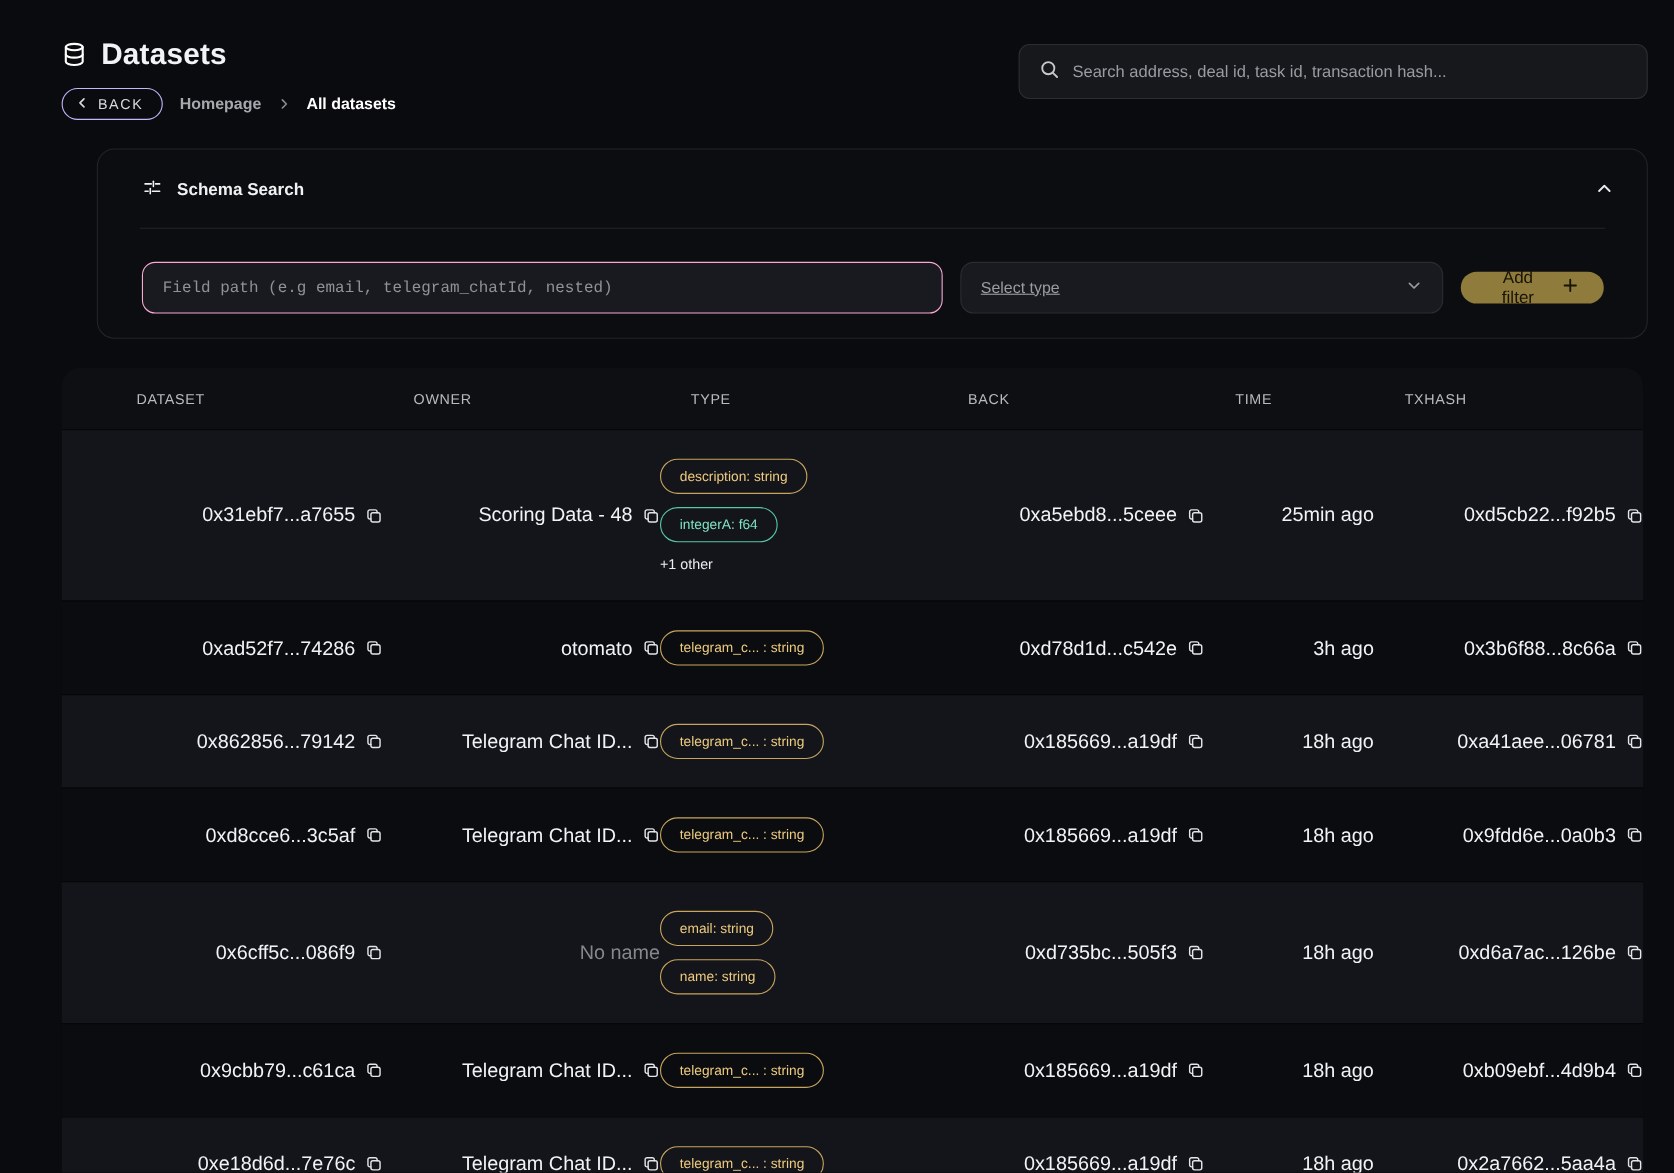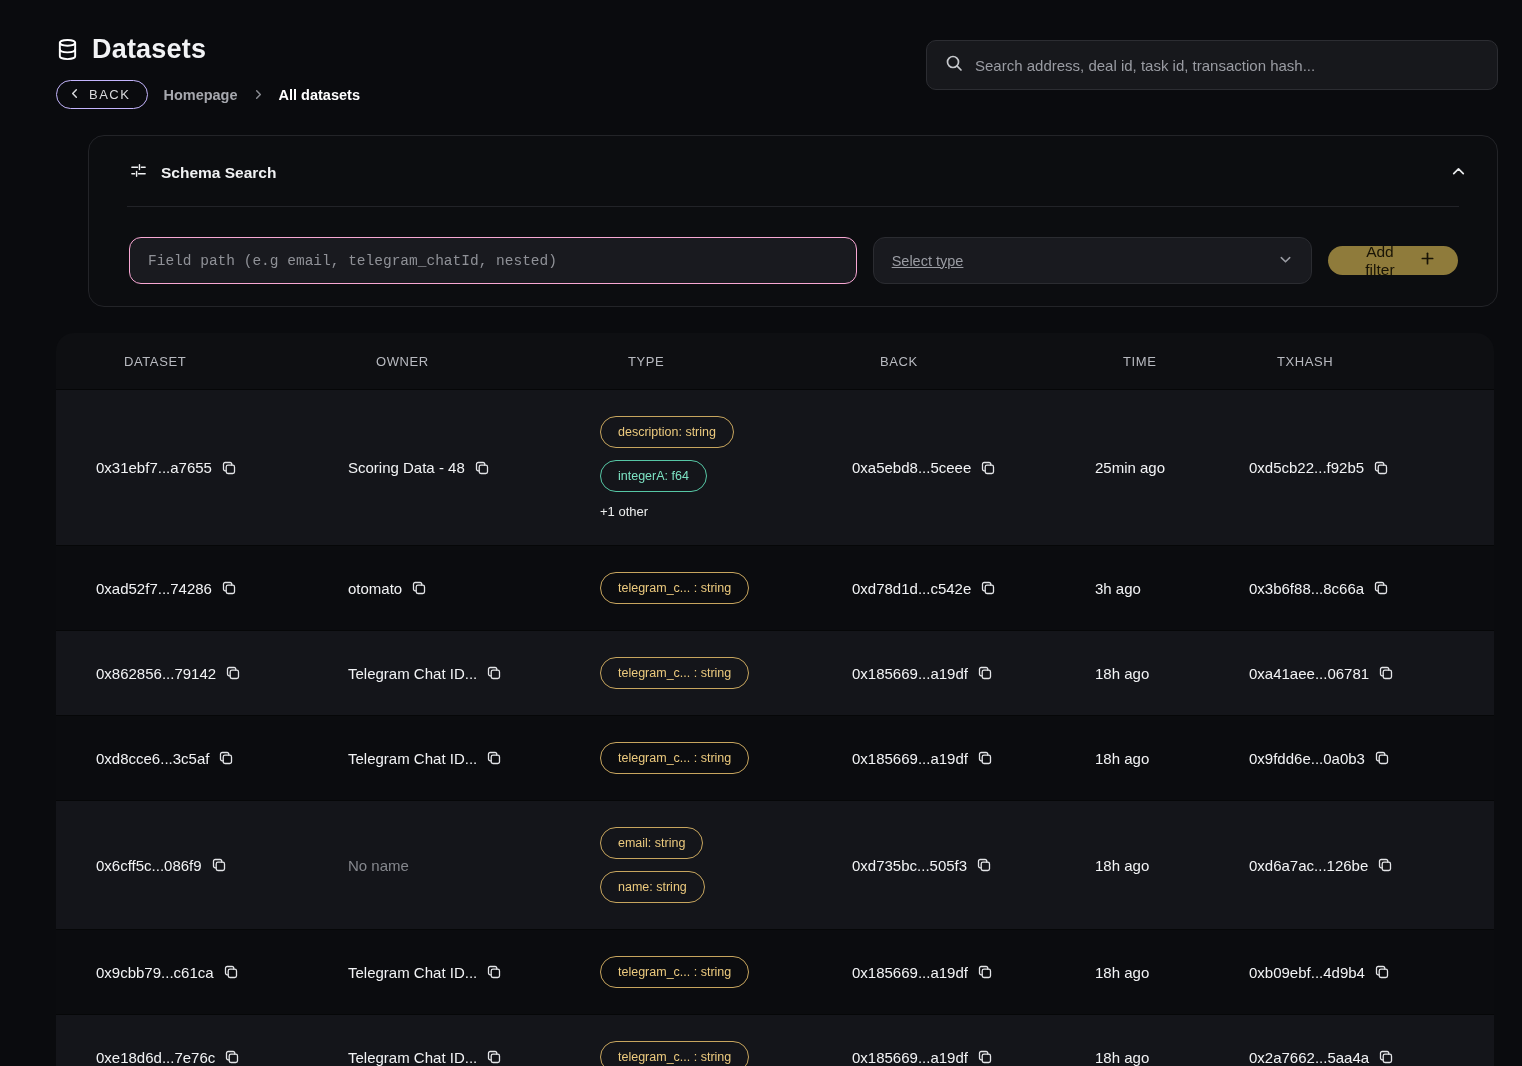--- a/index.html
+++ b/index.html
@@ -73,21 +73,21 @@
   .thead, .trow {
     display: grid;
     grid-template-columns: 252px 252px 252px 243px 154px 1fr;
     padding-left: 40px; align-items: center;
   }
   .thead { height: 56px; background: #0e0f12; }
   .th { font-size: 13px; letter-spacing: 0.6px; color: #b8bac0; font-weight: 400; margin-left: 28px; }
   .trow { border-top: 1px solid #060708; }
   .trow.odd  { background: #14151a; }
   .trow.even { background: #0b0c0f; }
-  .cell { font-size: 15px; color: #f2f3f5; display: flex; align-items: center; gap: 9px; }
+  .cell { font-size: 18px; color: #f2f3f5; display: flex; align-items: center; gap: 9px; justify-content: flex-end; }
   .cell.muted { color: #85878d; }
   .copy-btn { background: none; border: none; cursor: pointer; display: flex; padding: 0; color: #e4e5e8; }
   .type-stack { display: flex; flex-direction: column; align-items: flex-start; gap: 12px; padding: 26px 0; justify-content: space-between; }
   .badge {
     display: inline-flex; padding: 8px 17px; border-radius: 999px;
     border: 1px solid; font-size: 12.5px; white-space: nowrap;
   }
   .badge.gold { color: #ecca7e; border-color: #c7a55e; }
   .badge.teal { color: #7de3c3; border-color: #56c7a5; }
   .extra-label { font-size: 13px; color: #eceded; }

